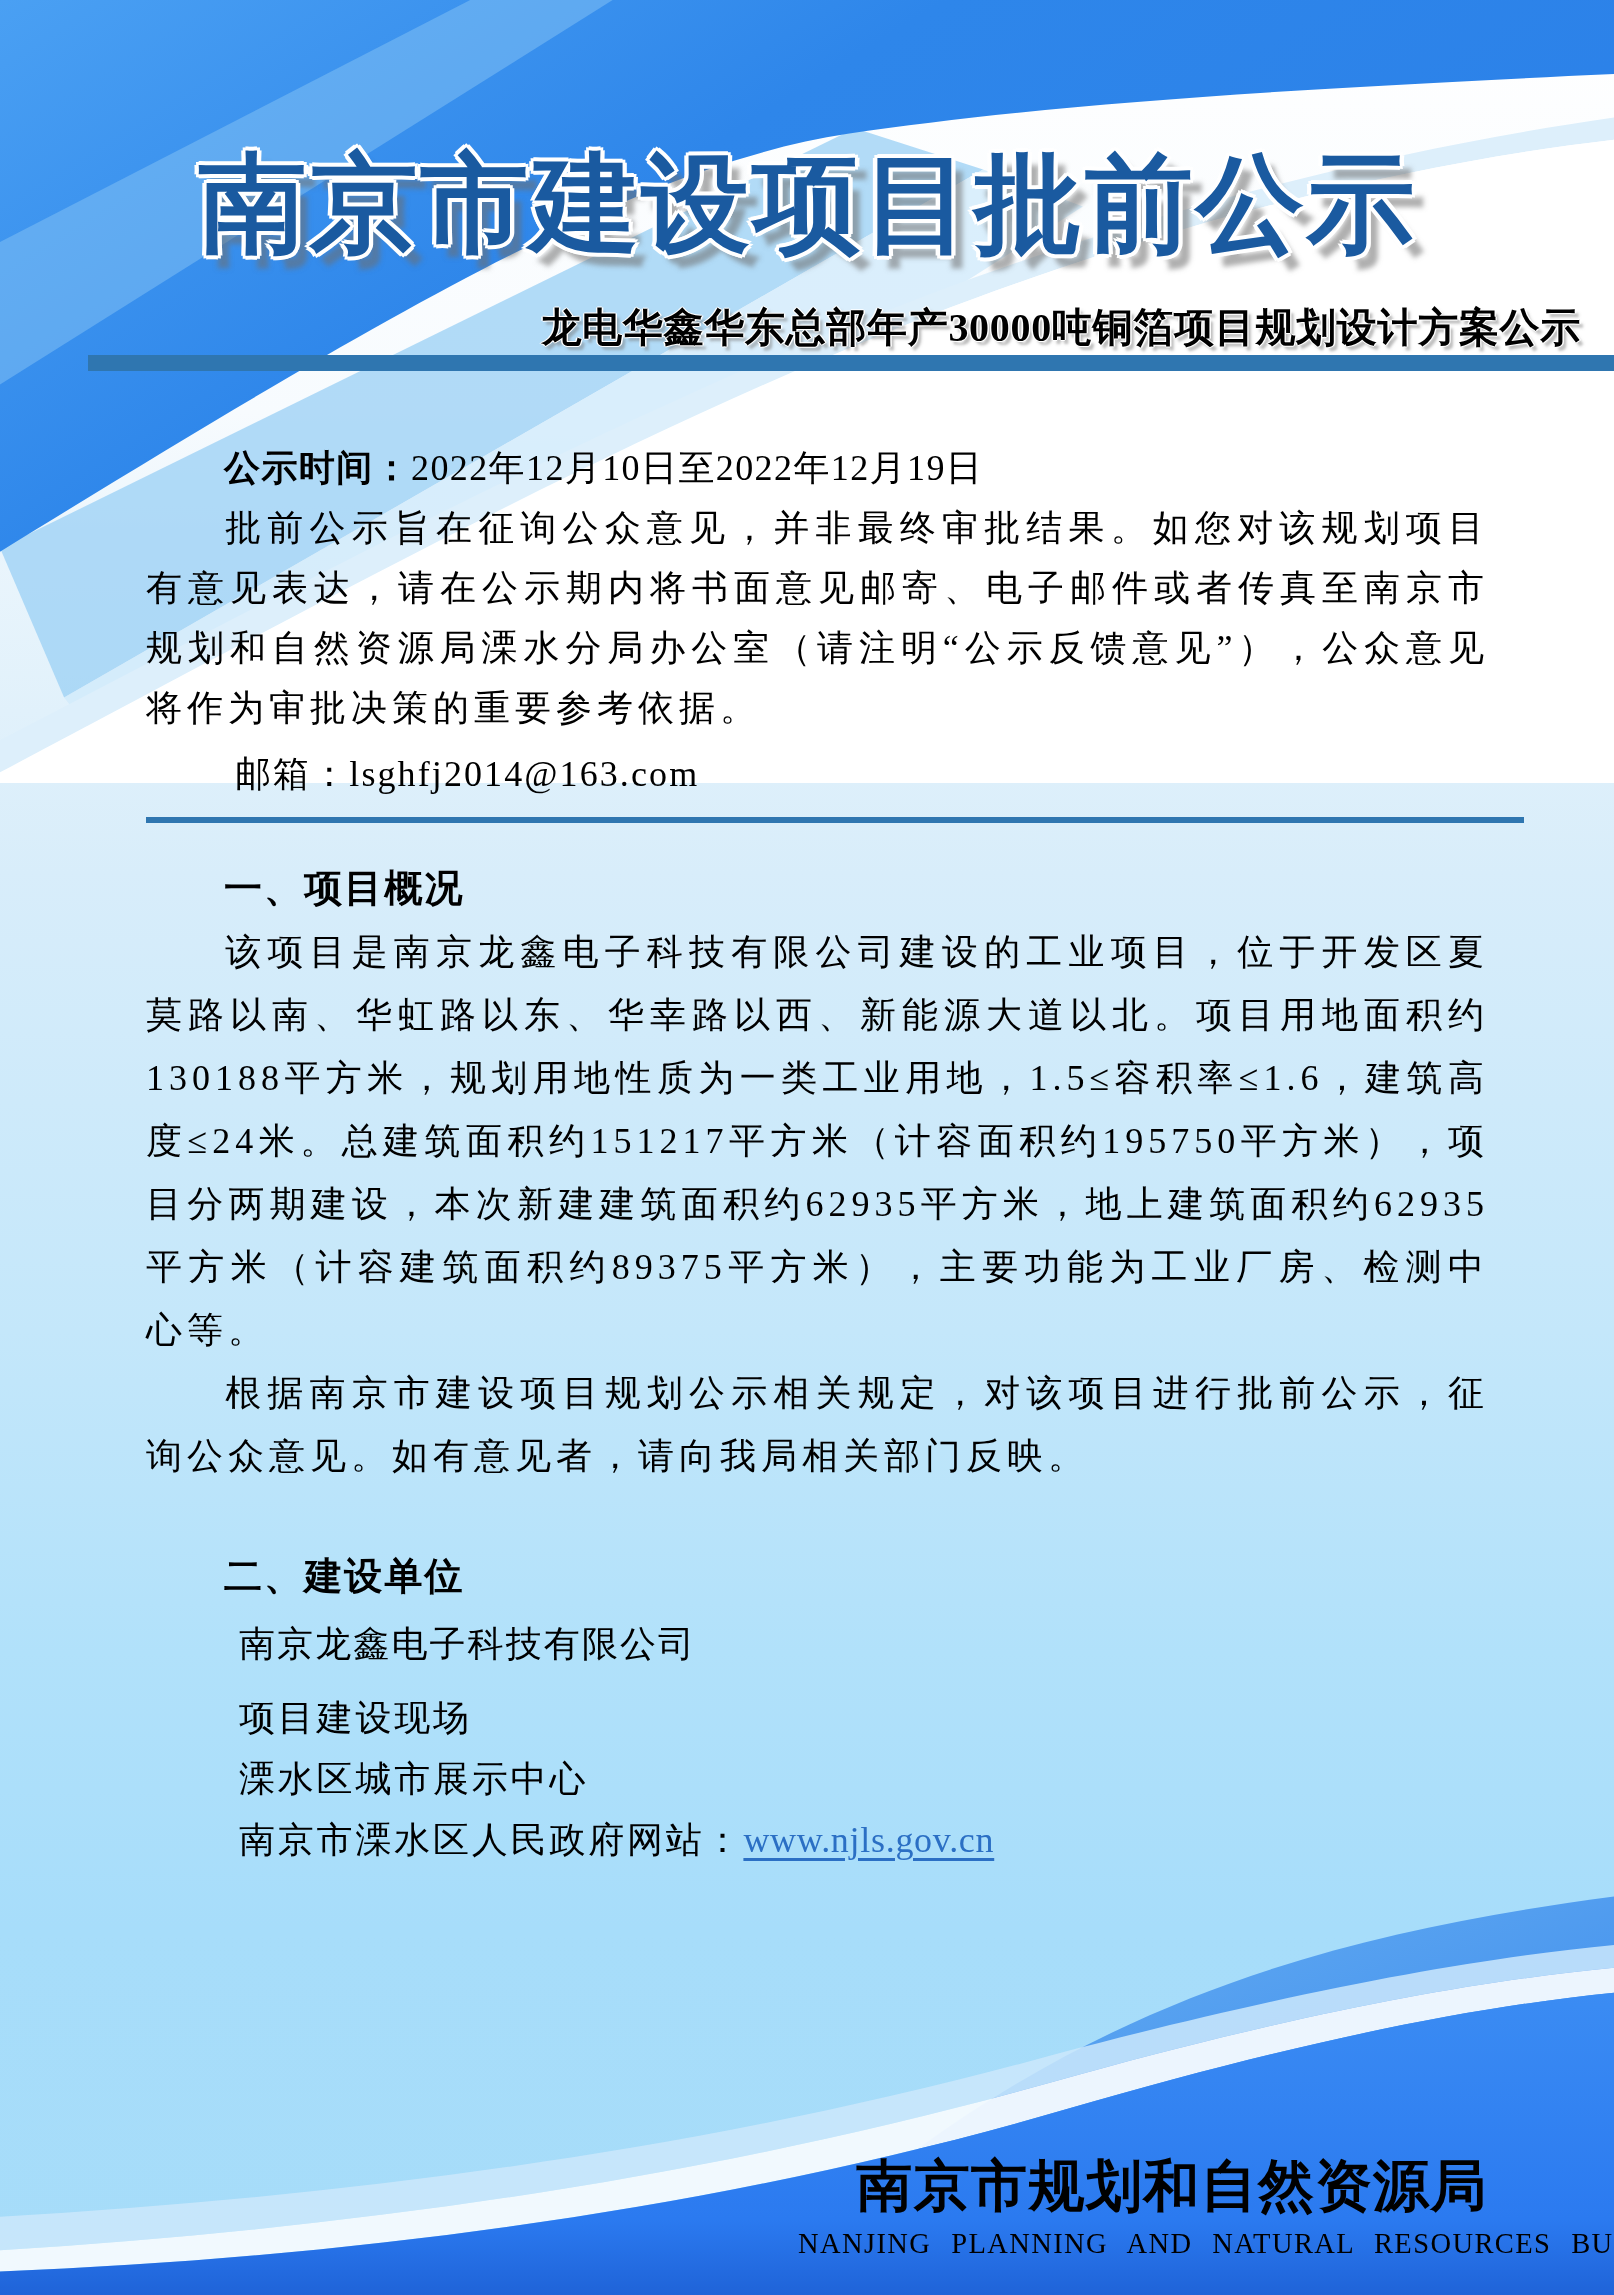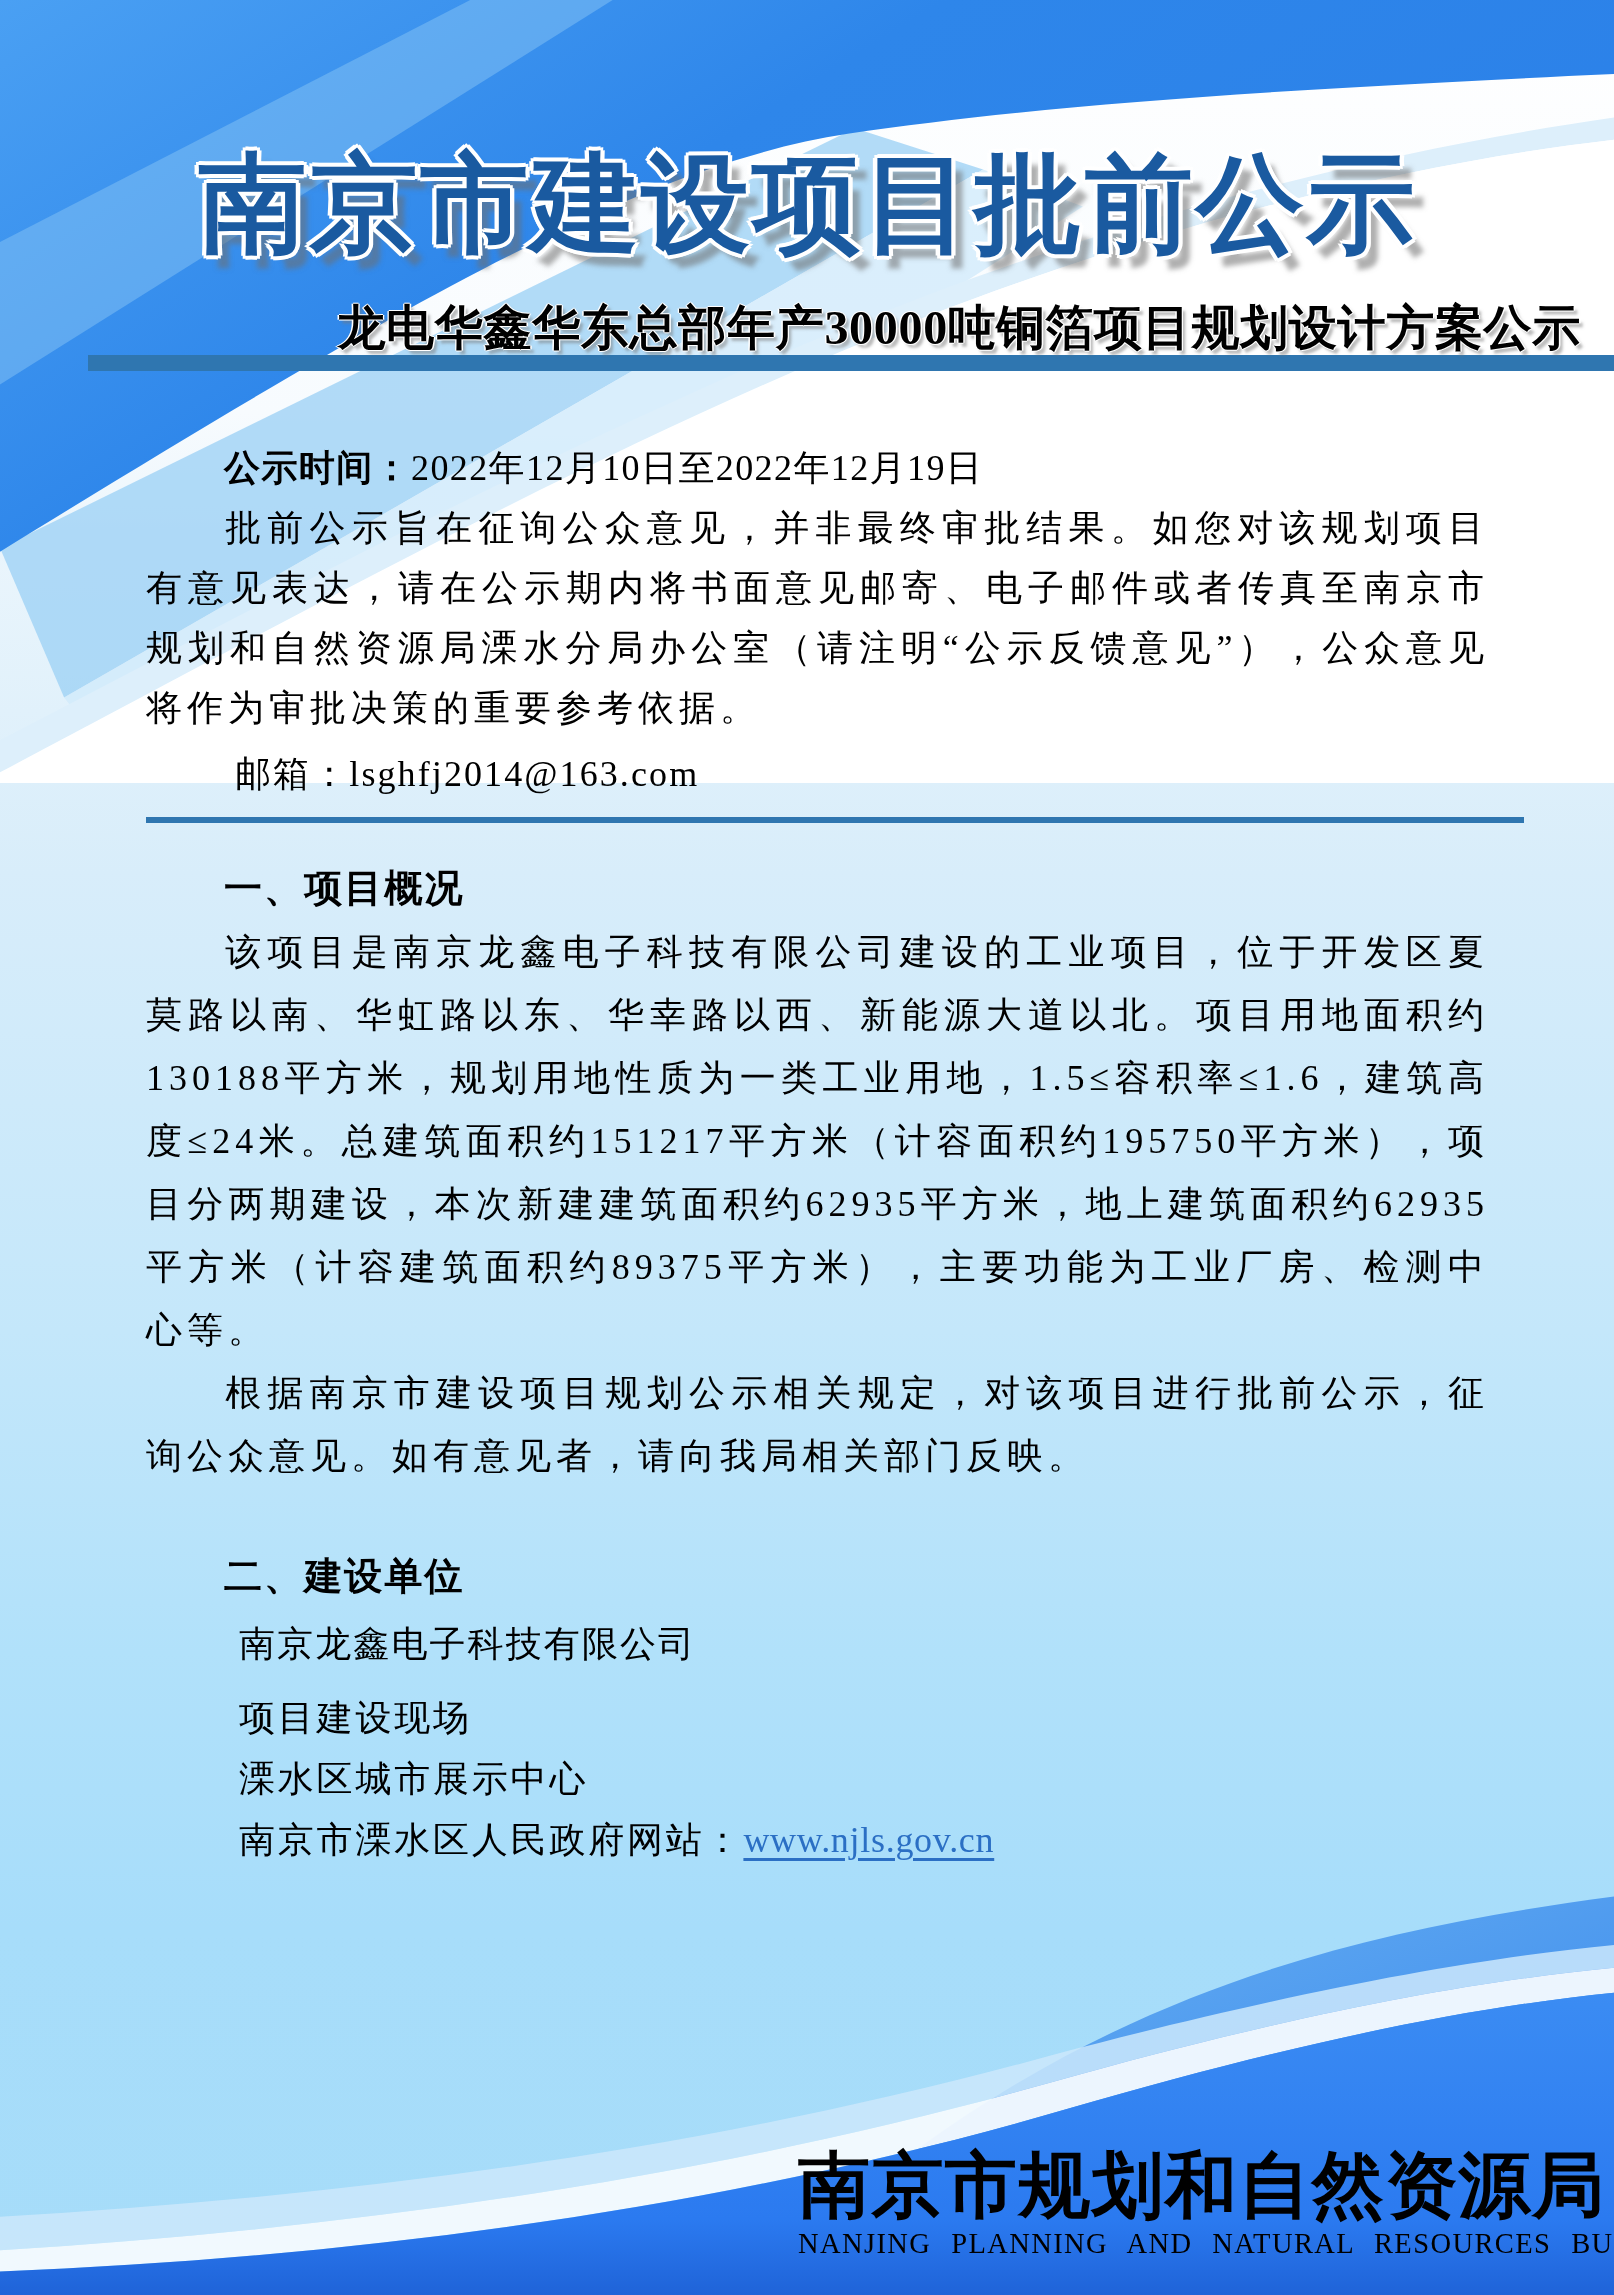--- a/index.html
+++ b/index.html
@@ -34,21 +34,21 @@
     text-shadow:
       -4.3px 0 0 #fff, 4.3px 0 0 #fff, 0 -4.3px 0 #fff, 0 4.3px 0 #fff,
       -2.8px -2.8px 0 #fff, 2.8px -2.8px 0 #fff, -2.8px 2.8px 0 #fff, 2.8px 2.8px 0 #fff,
       11.4px 13px 5.7px rgba(110,110,110,0.55);
     white-space:nowrap;
     font-family:Liberation Mono, monospace;
   }
   .subtitle{
     position:absolute;z-index:3;
     right:34px;top:305px;
-    font-size:48px;font-weight:bold;line-height:46px;
+    font-size:40px;font-weight:bold;line-height:46px;
     letter-spacing:0.7px;
     color:#000;
     text-shadow:-1.4px 0 0 #fff,1.4px 0 0 #fff,0 1.4px 0 #fff,0 -1.4px 0 #fff,3.6px 4.3px 2.8px rgba(120,120,120,.5);
     white-space:nowrap;
   }
   .title-bar{
     position:absolute;z-index:2;
     left:88px;right:0;top:355px;height:16.4px;
   }
 
@@ -85,21 +85,21 @@
   .sec-list{margin:14.2px 0 0 93px;}
   .sec-list .item{line-height:61px;letter-spacing:2.8px;}
   a.site-link{color:#2b6fc4;text-decoration:underline;text-underline-offset:5.7px;font-family:"Liberation Serif",serif;letter-spacing:0.7px;}
 
   .footer-text{
     position:absolute;z-index:3;
     left:798px;width:748px;top:2148px;
     text-align:center;color:#000;
   }
   .footer-cn{
-    font-size:72px;font-weight:bold;line-height:77px;
+    font-size:56px;font-weight:bold;line-height:77px;
     letter-spacing:1.4px;white-space:nowrap;
   }
   .footer-en{
     margin-top:2.8px;
     font-size:28.5px;line-height:31px;letter-spacing:1.4px;word-spacing:11.4px;
     white-space:nowrap;
   }
 </style>
 </head>
 <body>

